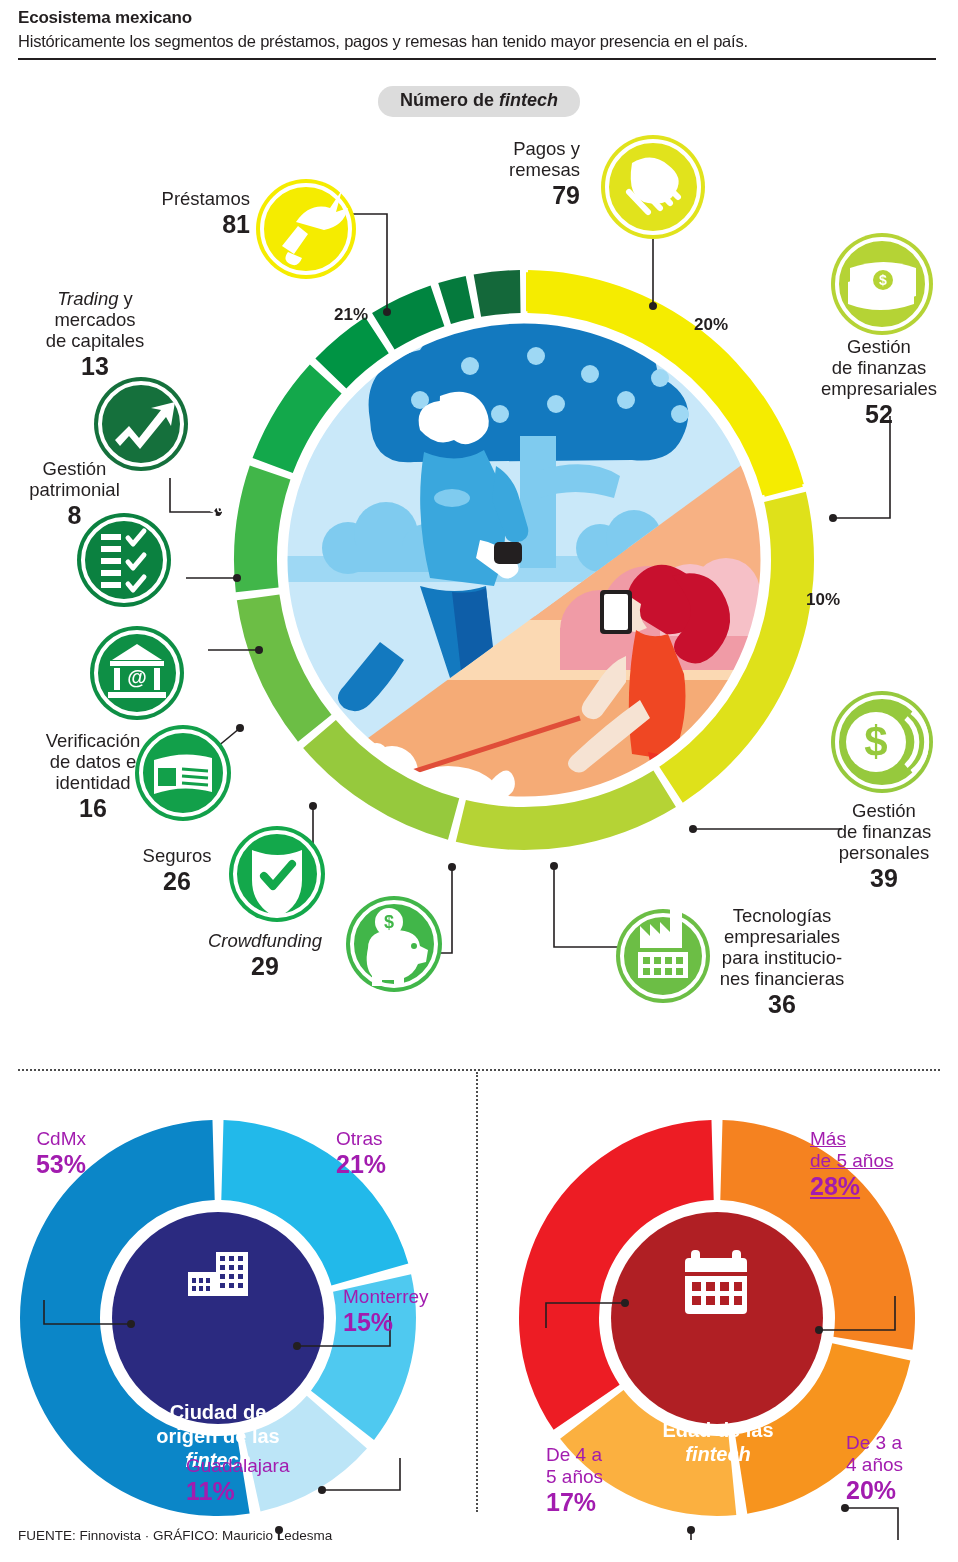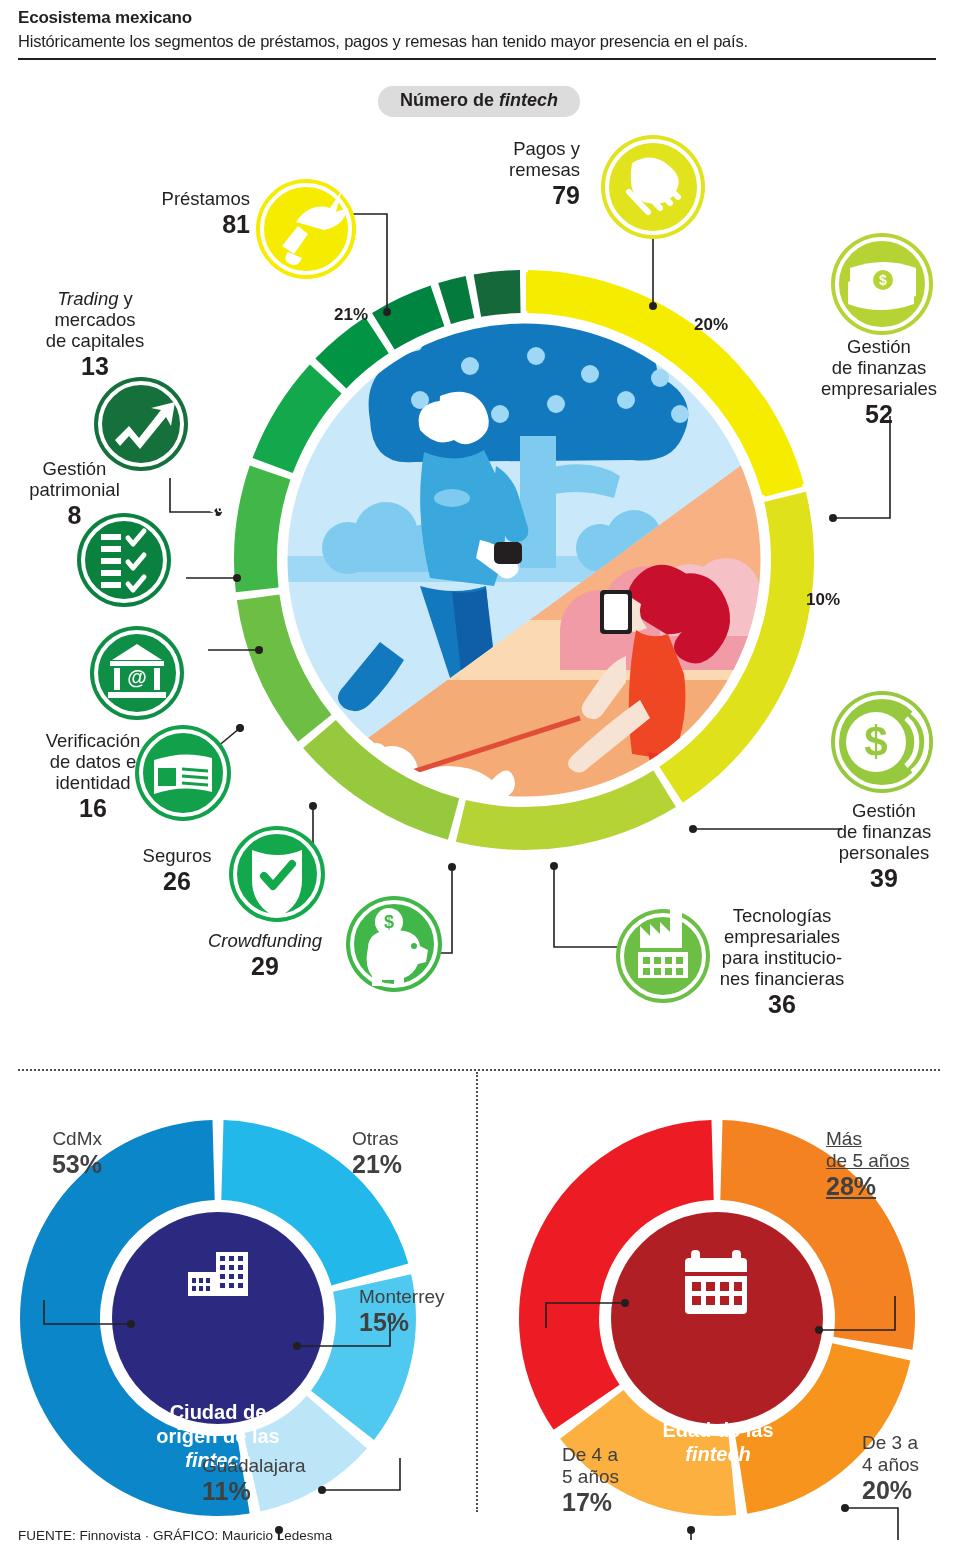--- a/index.html
+++ b/index.html
@@ -26,21 +26,21 @@
   .lab .num{display:block;font-weight:bold;font-size:25px;line-height:28px;margin-top:1px;}
   .lab.r{text-align:right;}
   .lab.c{text-align:center;}
   .lab i{font-style:italic;}
 
   .pctlab{position:absolute;font-weight:bold;font-size:17px;}
   .pctlab.dark{color:#231f20;}
   .pctlab.white{color:#ffffff;}
 
   
-  .dlab{position:absolute;font-size:19px;line-height:22px;color:#404040;margin-left:16px;}
+  .dlab{position:absolute;font-size:19px;line-height:22px;color:#a21caf;}
   .dlab .num{display:block;font-weight:bold;font-size:25px;line-height:28px;}
 
   
   #dot-h{position:absolute;left:18px;top:1069px;width:922px;height:0;
          border-top:2px dotted #4d4d4d;}
   #dot-v{position:absolute;left:476px;top:1072px;width:0;height:440px;
          border-left:2px dotted #4d4d4d;}
 
   
   #footer{position:absolute;left:18px;top:1528px;font-size:13.5px;color:#231f20;}

